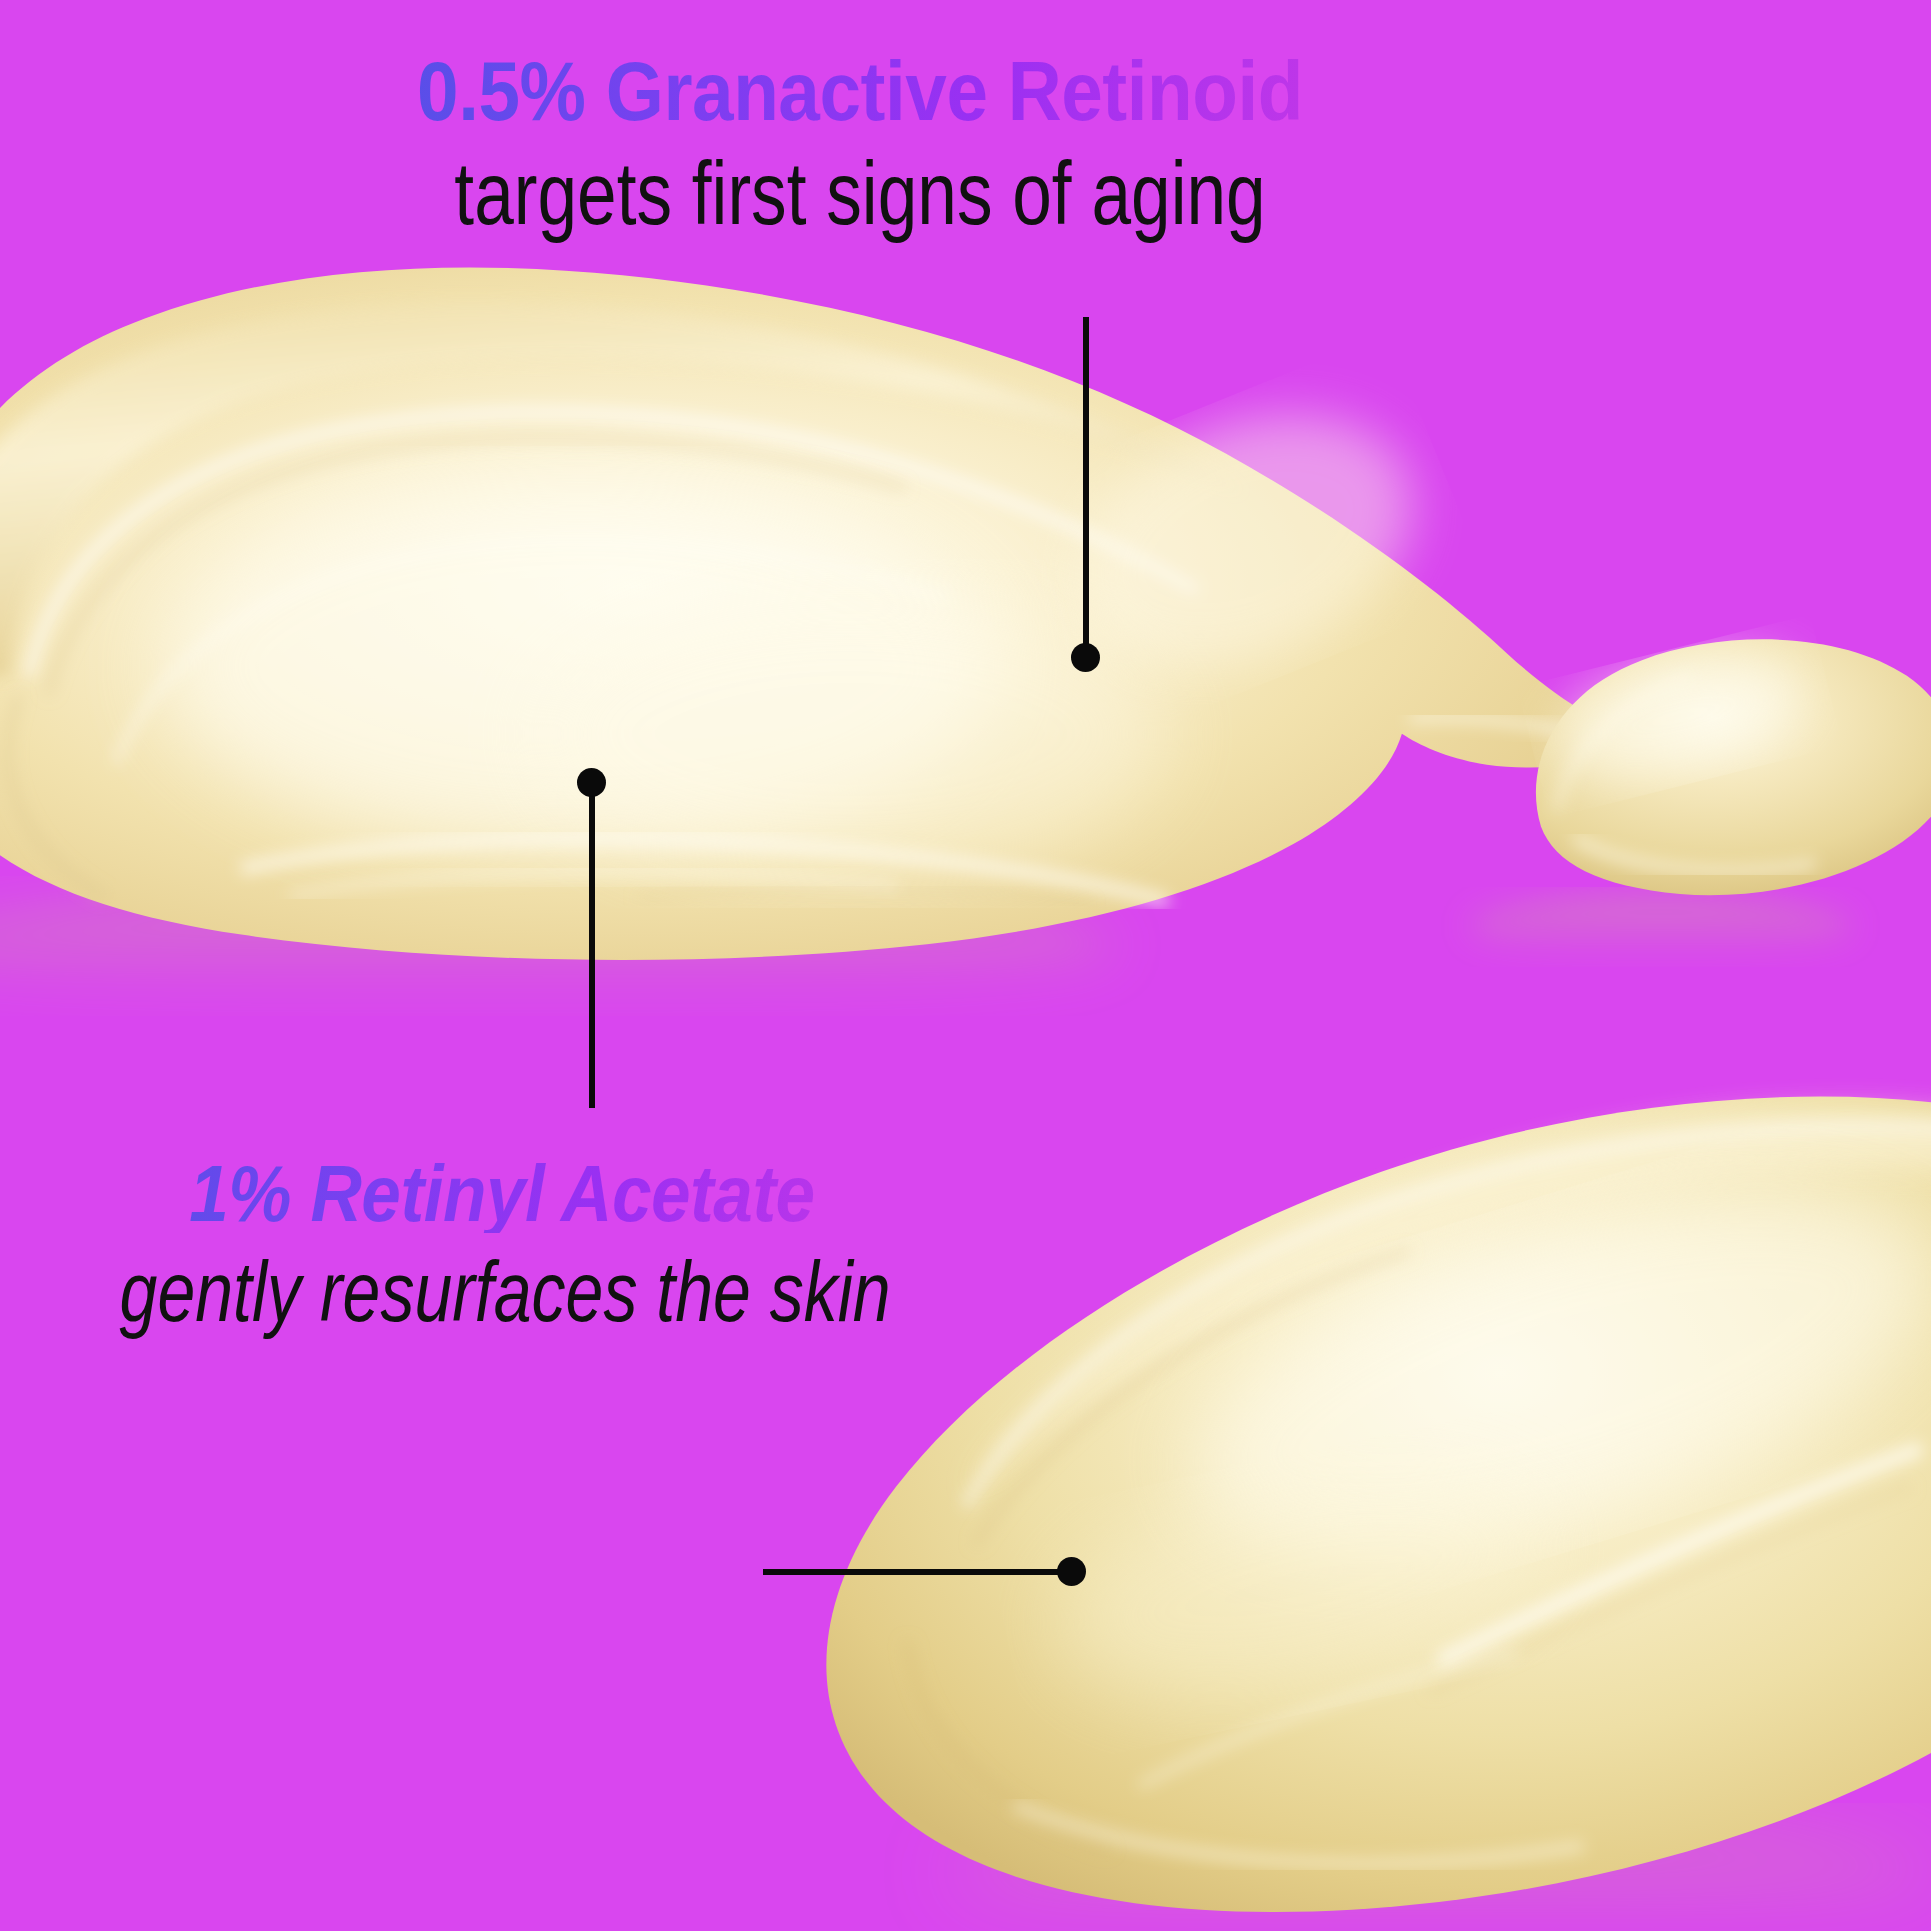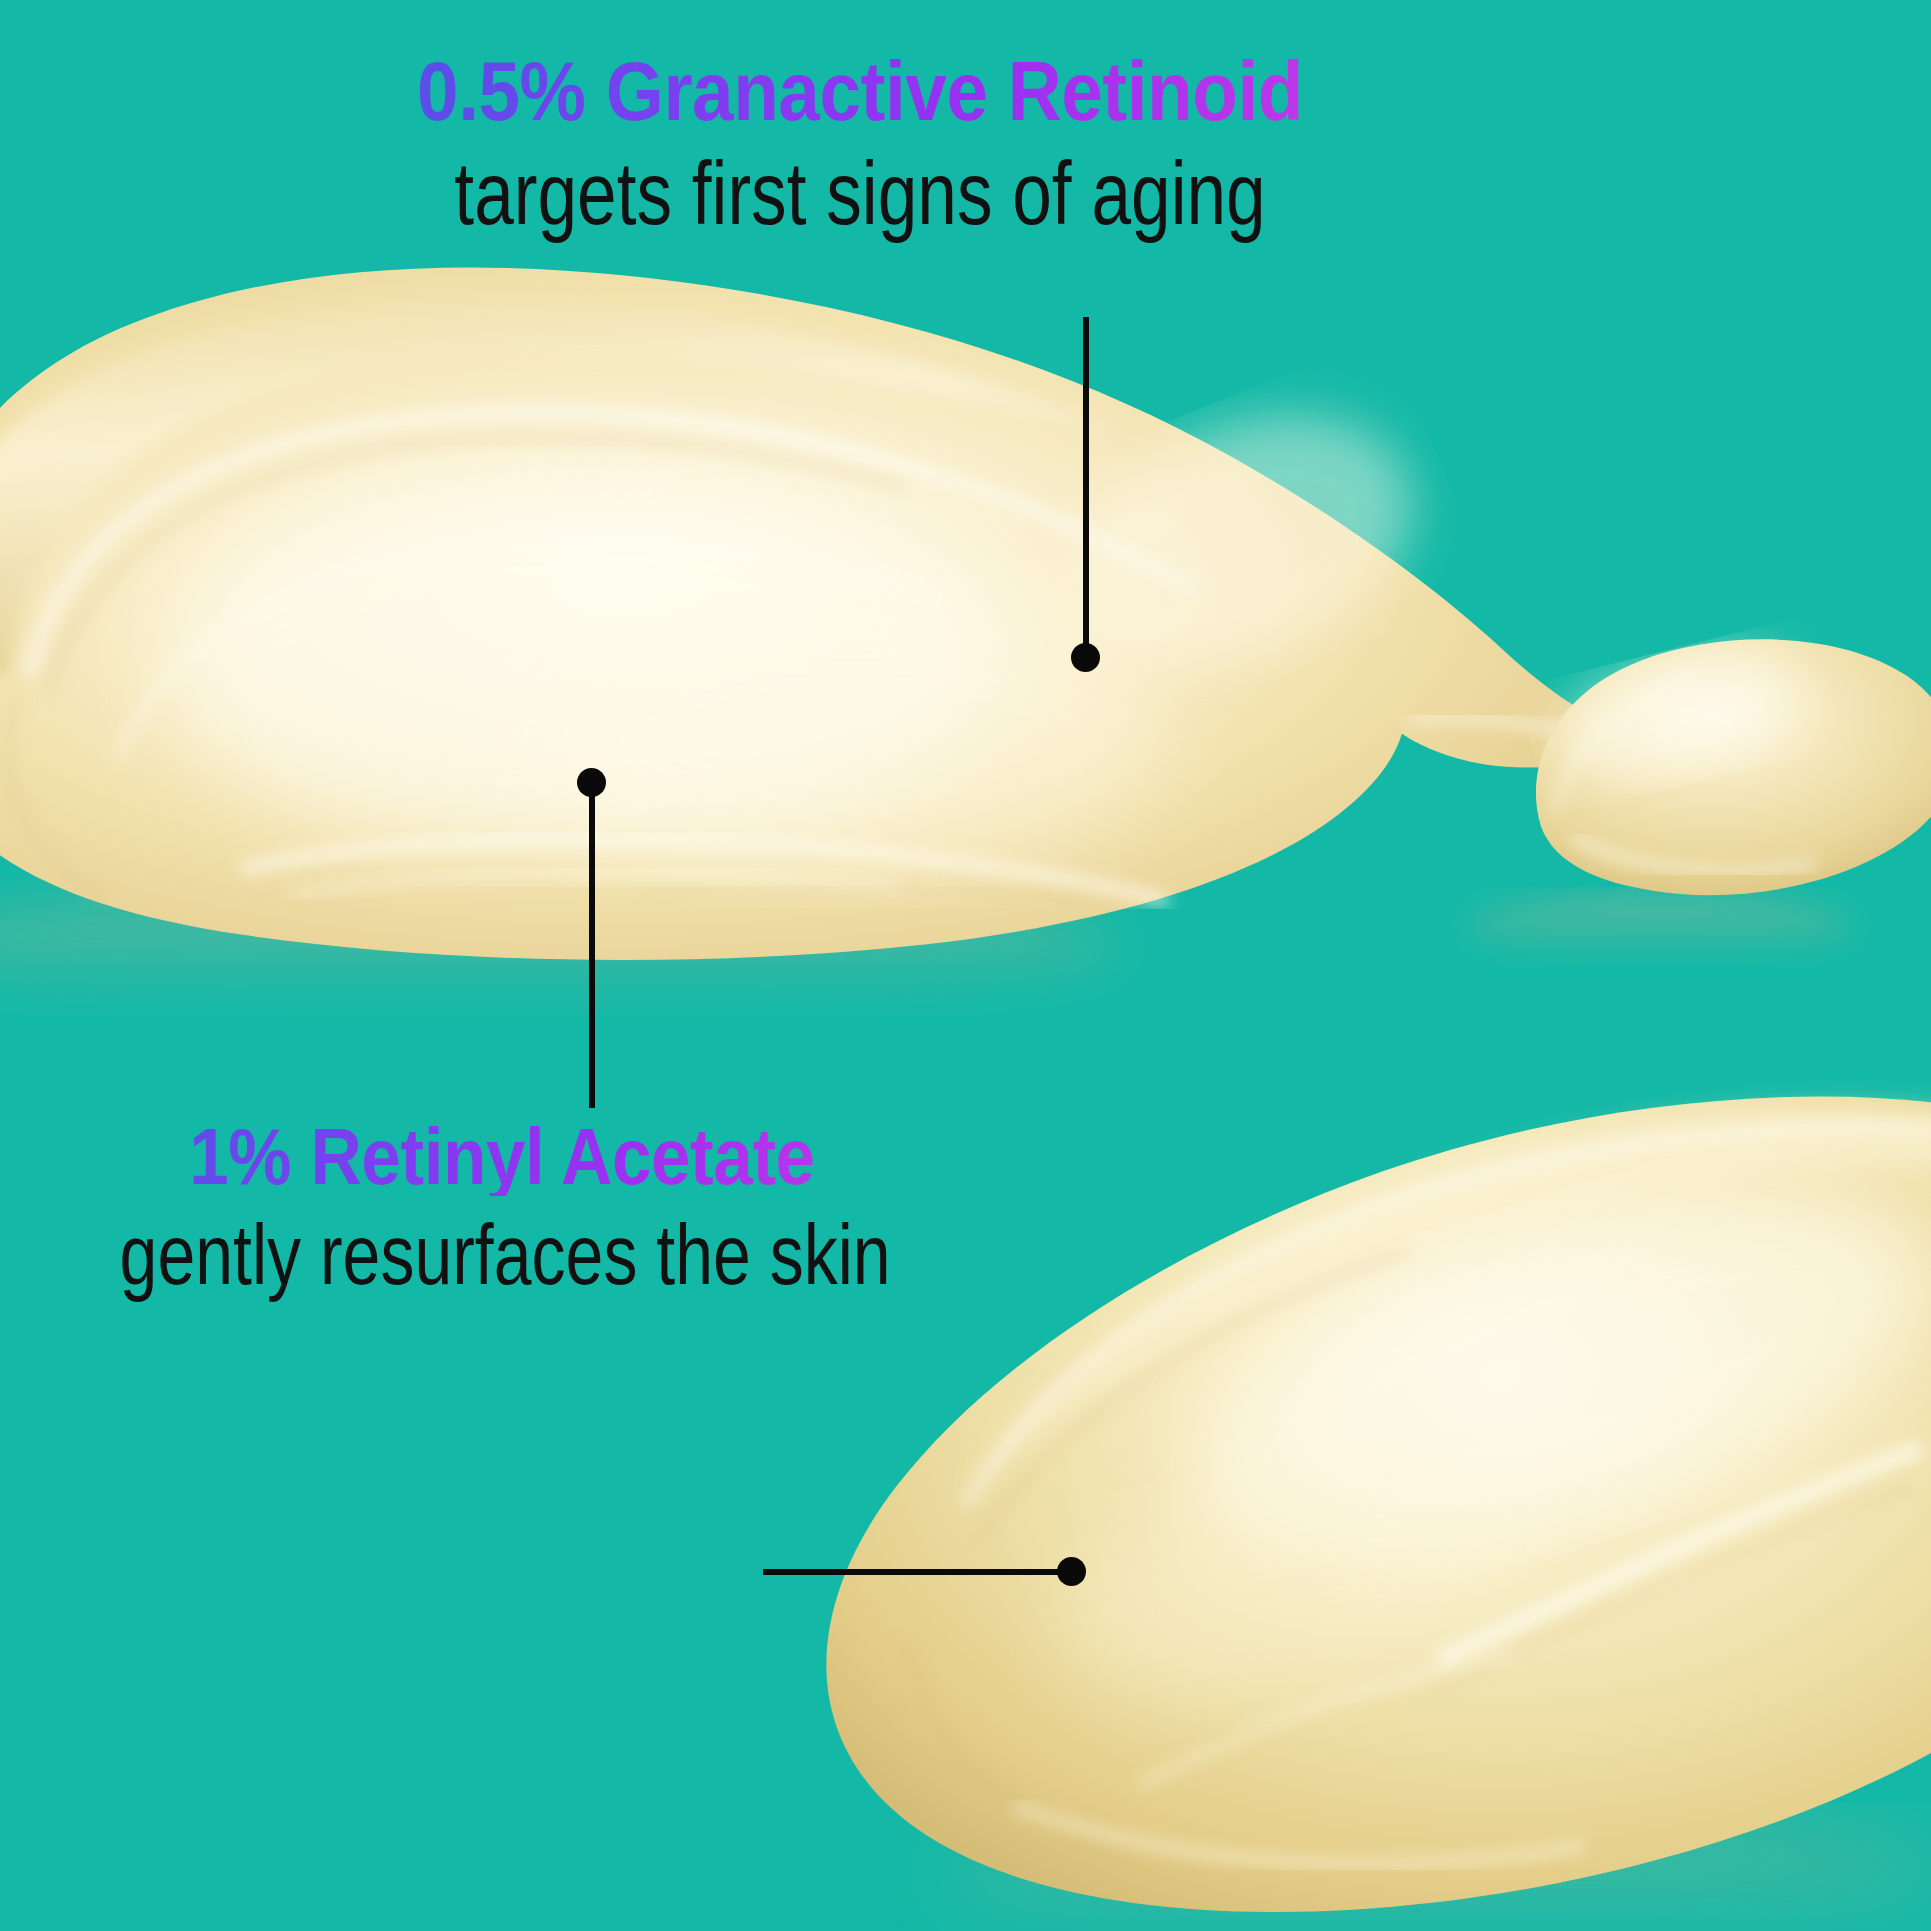--- a/index.html
+++ b/index.html
@@ -4,21 +4,21 @@
 <style>
   html, body {
     margin: 0;
     padding: 0;
     background: #ffffff;
   }
   #stage {
     position: relative;
     width: 1931px;
     height: 1931px;
-    background: #14b8a6;
+    background: #d946ef;
     overflow: hidden;
     font-family: "Liberation Sans", sans-serif;
   }
 
   
   .art { position: absolute; inset: 0; pointer-events: none; }
 
   
   .callout { position: absolute; text-align: center; }
 
@@ -47,21 +47,21 @@
     transform-origin: center;
     white-space: nowrap;
   }
 
   
   #callout-retinoid { left: 276px; top: 50px; width: 1168px; }
   #callout-retinoid .ingredient { font-size: 83px; }
   #callout-retinoid .benefit { font-size: 89px; margin-top: 13.5px; }
 
   
-  #callout-retinyl { left: 24px; top: 1117px; width: 956px; }
+  #callout-retinyl { left: 24px; top: 1154px; width: 956px; font-style: italic; }
   #callout-retinyl .ingredient { font-size: 79px; }
   #callout-retinyl .benefit { font-size: 85px; margin-top: 13.5px; }
 
   
   #callout-squalane { left: 19.3px; top: 1519px; width: 763px; }
   #callout-squalane .ingredient { font-size: 77px; }
   #callout-squalane .benefit { font-size: 87px; margin-top: 15.4px; }
 
   
   .leader { position: absolute; }

